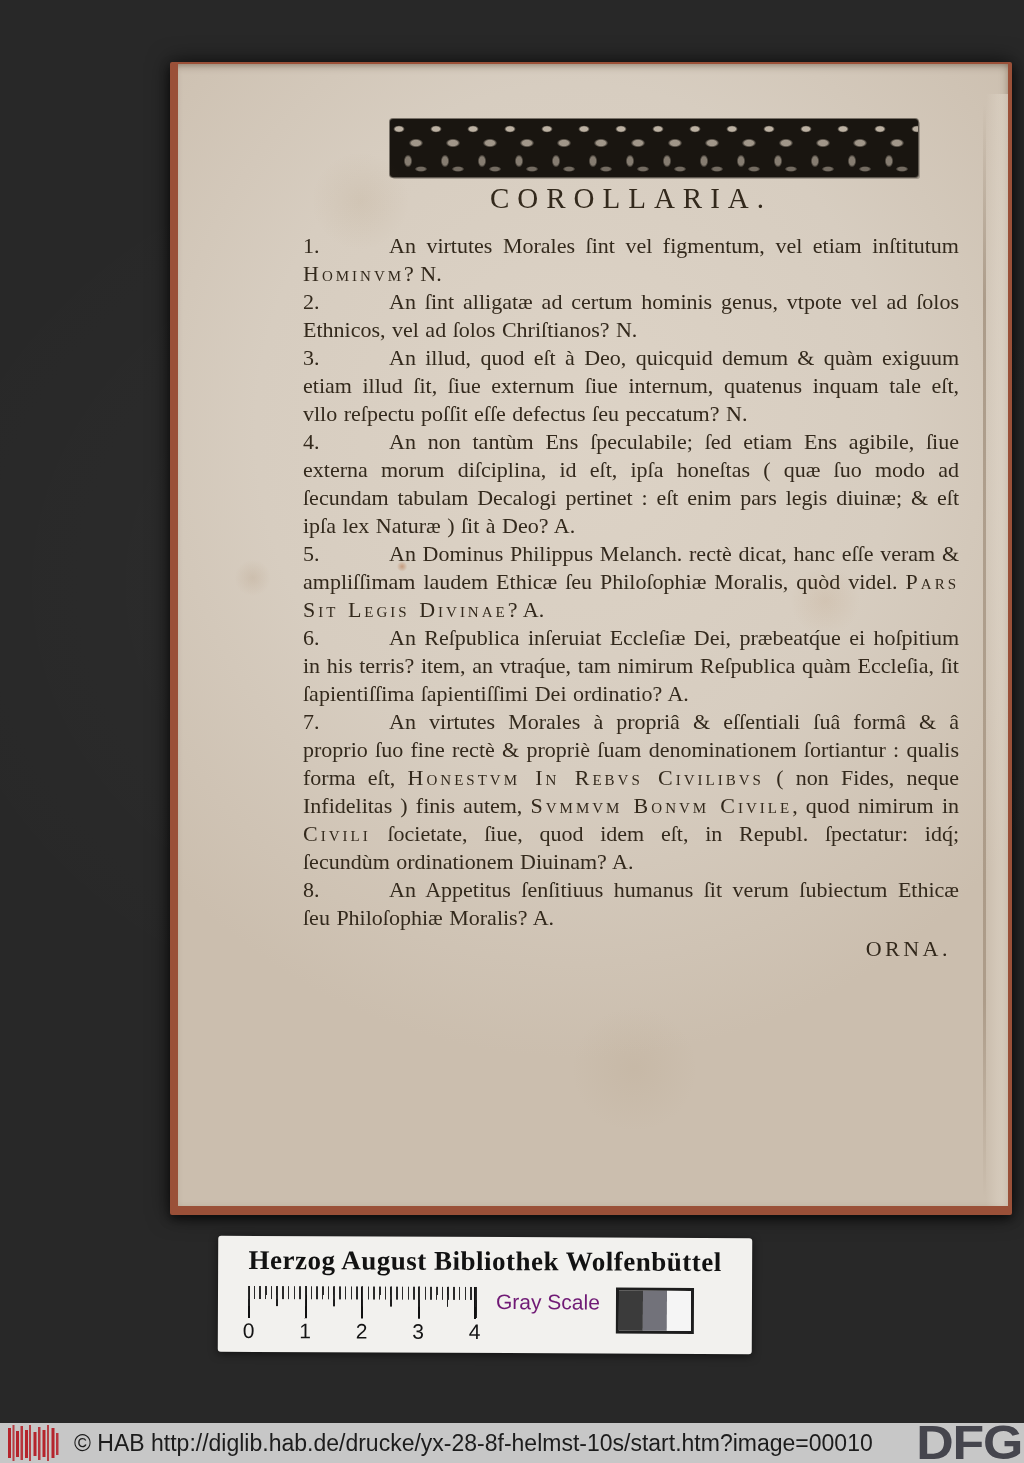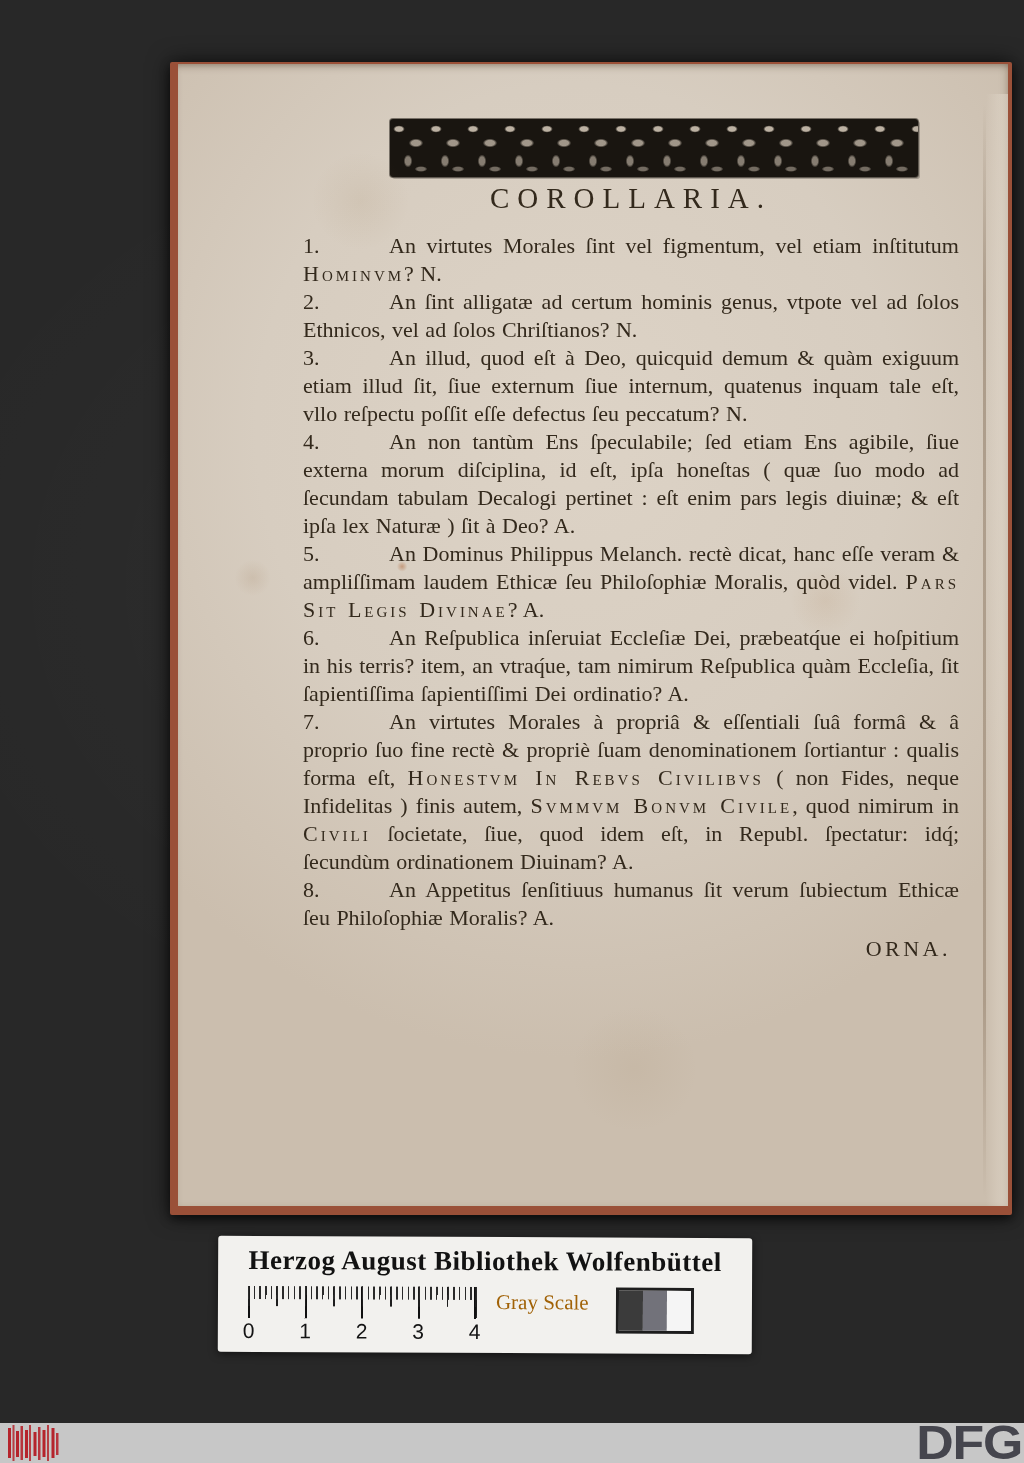--- a/index.html
+++ b/index.html
@@ -94,21 +94,21 @@
       repeating-linear-gradient(90deg, #101010 0 2.2px, transparent 2.2px 56.6px);
     background-size:229px 13px, 230px 20px, 229px 32px;
     background-repeat:no-repeat;
   }
   .ruler-numbers{position:absolute;left:0;top:33px;height:24px;width:232px;}
   .ruler-numbers span{
     position:absolute;top:0;font-family:"Liberation Sans", sans-serif;font-size:21px;color:#141414;
   }
   .grayscale-label{
     position:absolute;left:278px;top:53px;
-    font-family:Liberation Serif, serif;font-size:21px;color:#a16207;
+    font-family:Liberation Sans, sans-serif;font-size:21px;color:#701a75;
   }
   .gray-patch{
     position:absolute;left:398px;top:50px;width:72px;height:40px;
     border:3px solid #1d1d1d;display:flex;
   }
   .gray-patch div{flex:1;}
 
   
   .footer-bar{
     position:absolute;left:0;top:1423px;width:1024px;height:40px;
@@ -183,16 +183,17 @@
         <rect x="17" y="5" width="3" height="28"></rect>
         <rect x="21" y="0" width="2" height="36" opacity=".85"></rect>
         <rect x="25.5" y="7" width="3" height="24"></rect>
         <rect x="30" y="2" width="2.5" height="33" opacity=".9"></rect>
         <rect x="34.5" y="5" width="3" height="27"></rect>
         <rect x="39" y="0" width="2" height="36" opacity=".85"></rect>
         <rect x="43.5" y="3" width="3" height="30"></rect>
         <rect x="48" y="8" width="2.5" height="22" opacity=".9"></rect>
       </g>
     </svg>
+    <div class="footer-text">© HAB http://diglib.hab.de/drucke/yx-28-8f-helmst-10s/start.htm?image=00010</div>
     <div class="dfg-logo">DFG</div>
   </div>
 
 </div>
 
 </body></html>

